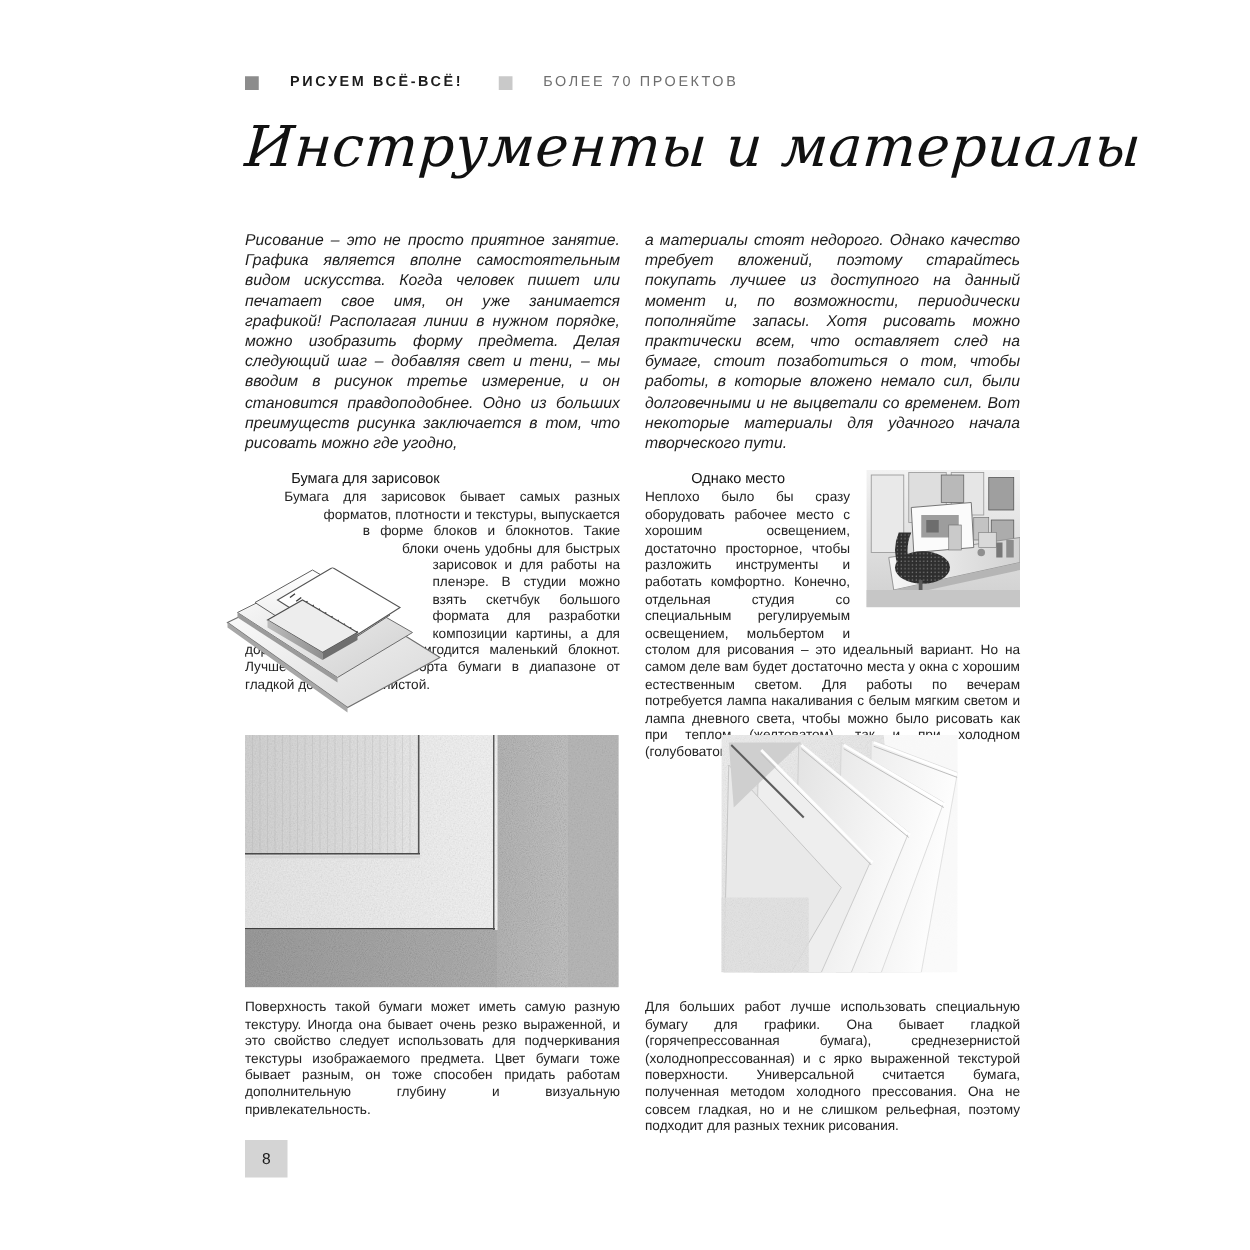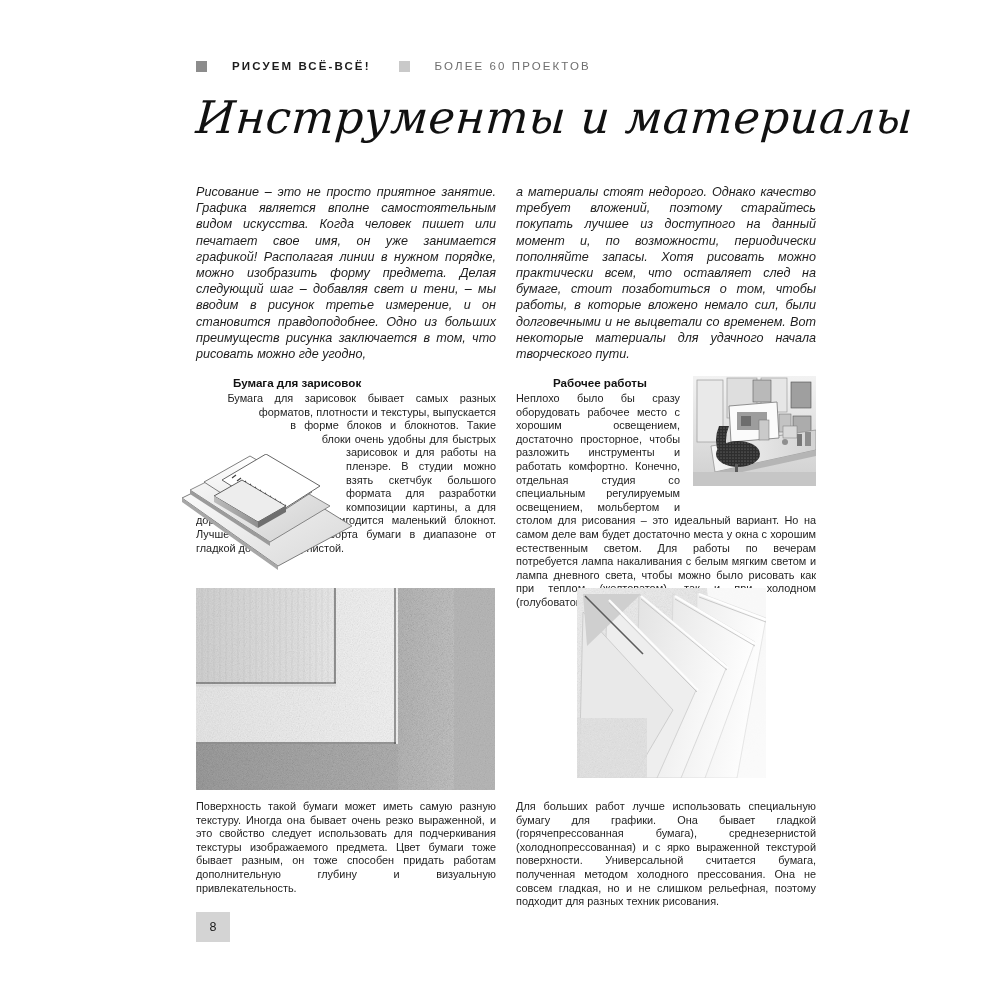--- a/index.html
+++ b/index.html
@@ -55,21 +55,21 @@
     margin:0;
     font-size:12.6px;
     line-height:16.2px;
     text-align:justify;
     color:#1d1d1d;
     -webkit-hyphens:manual;hyphens:manual;
   }
 
   
   .sect-head{
-    font-size:11.6px;font-weight:bold;color:#121212;
+    font-size:11.6px;font-weight:normal;color:#121212;
     margin:0 0 2px 0;line-height:14px;padding-left:37px;
   }
   .body-s{
     font-size:10.9px;line-height:13.6px;color:#232323;
     text-align:justify;margin:0;
   }
 
   
   .block-sketch{
     position:absolute;left:196px;top:376px;width:300px;height:190px;
@@ -122,21 +122,21 @@
 </style>
 </head>
 <body>
 
 <div class="page">
 
   <div class="runhead">
     <span class="sq dark"></span>
     <span class="t1">РИСУЕМ ВСЁ-ВСЁ!</span>
     <span class="sq light"></span>
-    <span class="t2">БОЛЕЕ 60 ПРОЕКТОВ</span>
+    <span class="t2">БОЛЕЕ 70 ПРОЕКТОВ</span>
   </div>
 
   <div class="title">Инструменты и материалы</div>
 
   <div class="intro">
     <div class="col">
       <p>Рисование – это не просто приятное занятие. Графика является вполне самостоятельным видом искусства. Когда человек пишет или печатает свое имя, он уже занимается графикой! Располагая линии в нужном порядке, можно изобразить форму предмета. Делая следующий шаг – добавляя свет и тени, – мы вводим в рисунок третье измерение, и он становится правдоподобнее. Одно из больших преимуществ рисунка заключается в том, что рисовать можно где угодно,</p>
     </div>
     <div class="col">
       <p>а материалы стоят недорого. Однако качество требует вложений, поэтому старайтесь покупать лучшее из доступного на данный момент и, по возможности, периодически пополняйте запасы. Хотя рисовать можно практически всем, что оставляет след на бумаге, стоит позаботиться о том, чтобы работы, в которые вложено немало сил, были долговечными и не выцветали со временем. Вот некоторые материалы для удачного начала творческого пути.</p>
@@ -193,21 +193,21 @@
           <polygon points="34,42 62,26 106,52 78,68" fill="#ededed" stroke="#4d4d4d" stroke-width="0.9"></polygon>
           <polygon points="34,42 78,68 78,74 34,48" fill="url(#pgd)"></polygon>
           <polygon points="78,68 106,52 106,58 78,74" fill="#6e6e6e"></polygon>
         </svg>
       </div>
     </div>
     <div class="body-s">Бумага для зарисовок бывает самых разных форматов, плотности и текстуры, выпускается в форме блоков и блокнотов. Такие блоки очень удобны для быстрых зарисовок и для работы на пленэре. В студии можно взять скетчбук большого формата для разработки композиции картины, а для дорожных впечатлений пригодится маленький блокнот. Лучше всего выбирать сорта бумаги в диапазоне от гладкой до среднезернистой.</div>
   </div>
 
   <div class="block-work">
-    <div class="sect-head">Рабочее работы</div>
+    <div class="sect-head">Однако место</div>
     <div class="work-photo-float"></div>
     <div class="body-s">Неплохо было бы сразу оборудовать рабочее место с хорошим освещением, достаточно просторное, чтобы разложить инструменты и работать комфортно. Конечно, отдельная студия со специальным регулируемым освещением, мольбертом и столом для рисования – это идеальный вариант. Но на самом деле вам будет достаточно места у окна с хорошим естественным светом. Для работы по вечерам потребуется лампа накаливания с белым мягким светом и лампа дневного света, чтобы можно было рисовать как при теплом (желтоватом), так и при холодном (голубоватом) освещении.</div>
 
     <div class="work-photo">
       <svg width="123" height="110" viewBox="0 0 123 110">
         <defs>
           <linearGradient id="win" x1="0" y1="0" x2="0" y2="1">
             <stop offset="0" stop-color="#f2f2f2"></stop>
               <stop offset="1" stop-color="#cfcfcf"></stop>
           </linearGradient>

